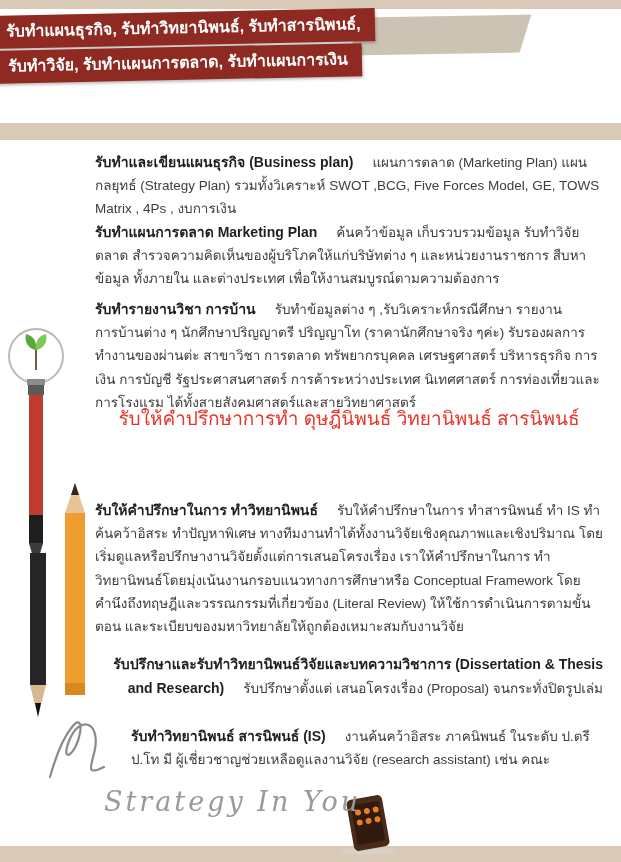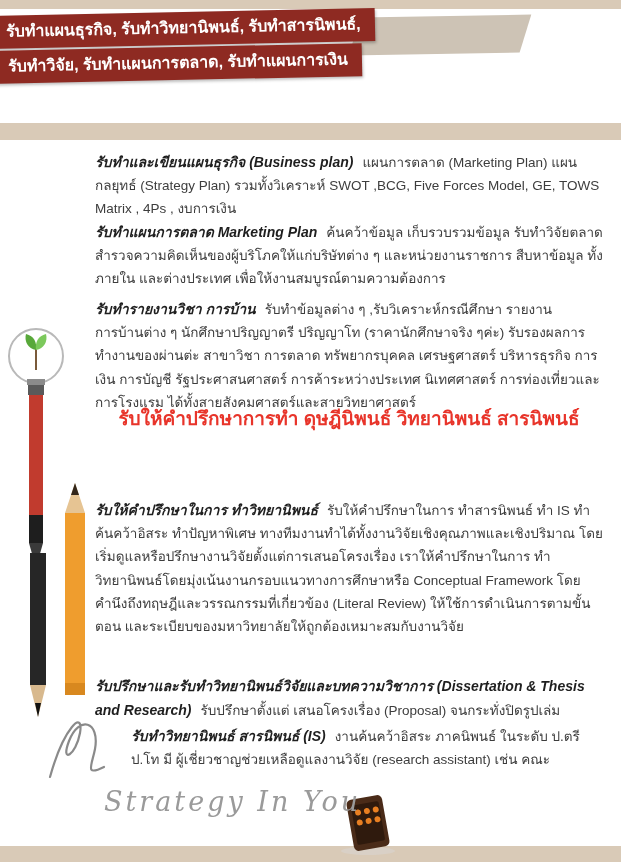--- a/index.html
+++ b/index.html
@@ -27,31 +27,31 @@
 
   .heading {
     position:absolute; top:86px; left:0; width:621px; text-align:center;
     color:#e8342a; font-weight:bold; font-size:20px; z-index:3;
   }
 
   .para {
     position:absolute; left:95px; width:508px; color:#3d3d3d;
     font-size:13.5px; line-height:1.72; z-index:3; text-align:left;
   }
-  .para .lead { font-weight:bold; color:#1f1f1f; margin-right:9px; font-size:14px;font-style:italic; }
+  .para .lead { font-weight:bold; color:#1f1f1f; margin-right:19px; font-size:14px; }
   .p1 { top:150px; }
   .p2 { top:220px; }
   .p3 { top:297px; }
   .p4 { top:498px; }
-  .p5 { top:674px; }
+  .p5 { top:652px;text-align:right; }
   .p6 { top:724px; width:470px;padding-left:36px; }
 
   .subheading {
     position:absolute; top:403px; left:95px; width:508px; text-align:center;
-    color:#e8342a; font-weight:bold; font-size:19px; z-index:3;
+    color:#e8342a; font-weight:normal; font-size:19px; z-index:3;
   }
 
   .deco { position:absolute; z-index:2; }
   .bulb-pencil { left:5px; top:322px; }
   .orange-pencil { left:62px; top:483px; }
   .black-pencil { left:25px; top:553px; }
   .flourish { left:40px; top:705px; z-index:4; }
   .tablet { left:330px; top:793px; }
   .signature {
     position:absolute; left:104px; top:786px; z-index:3;

